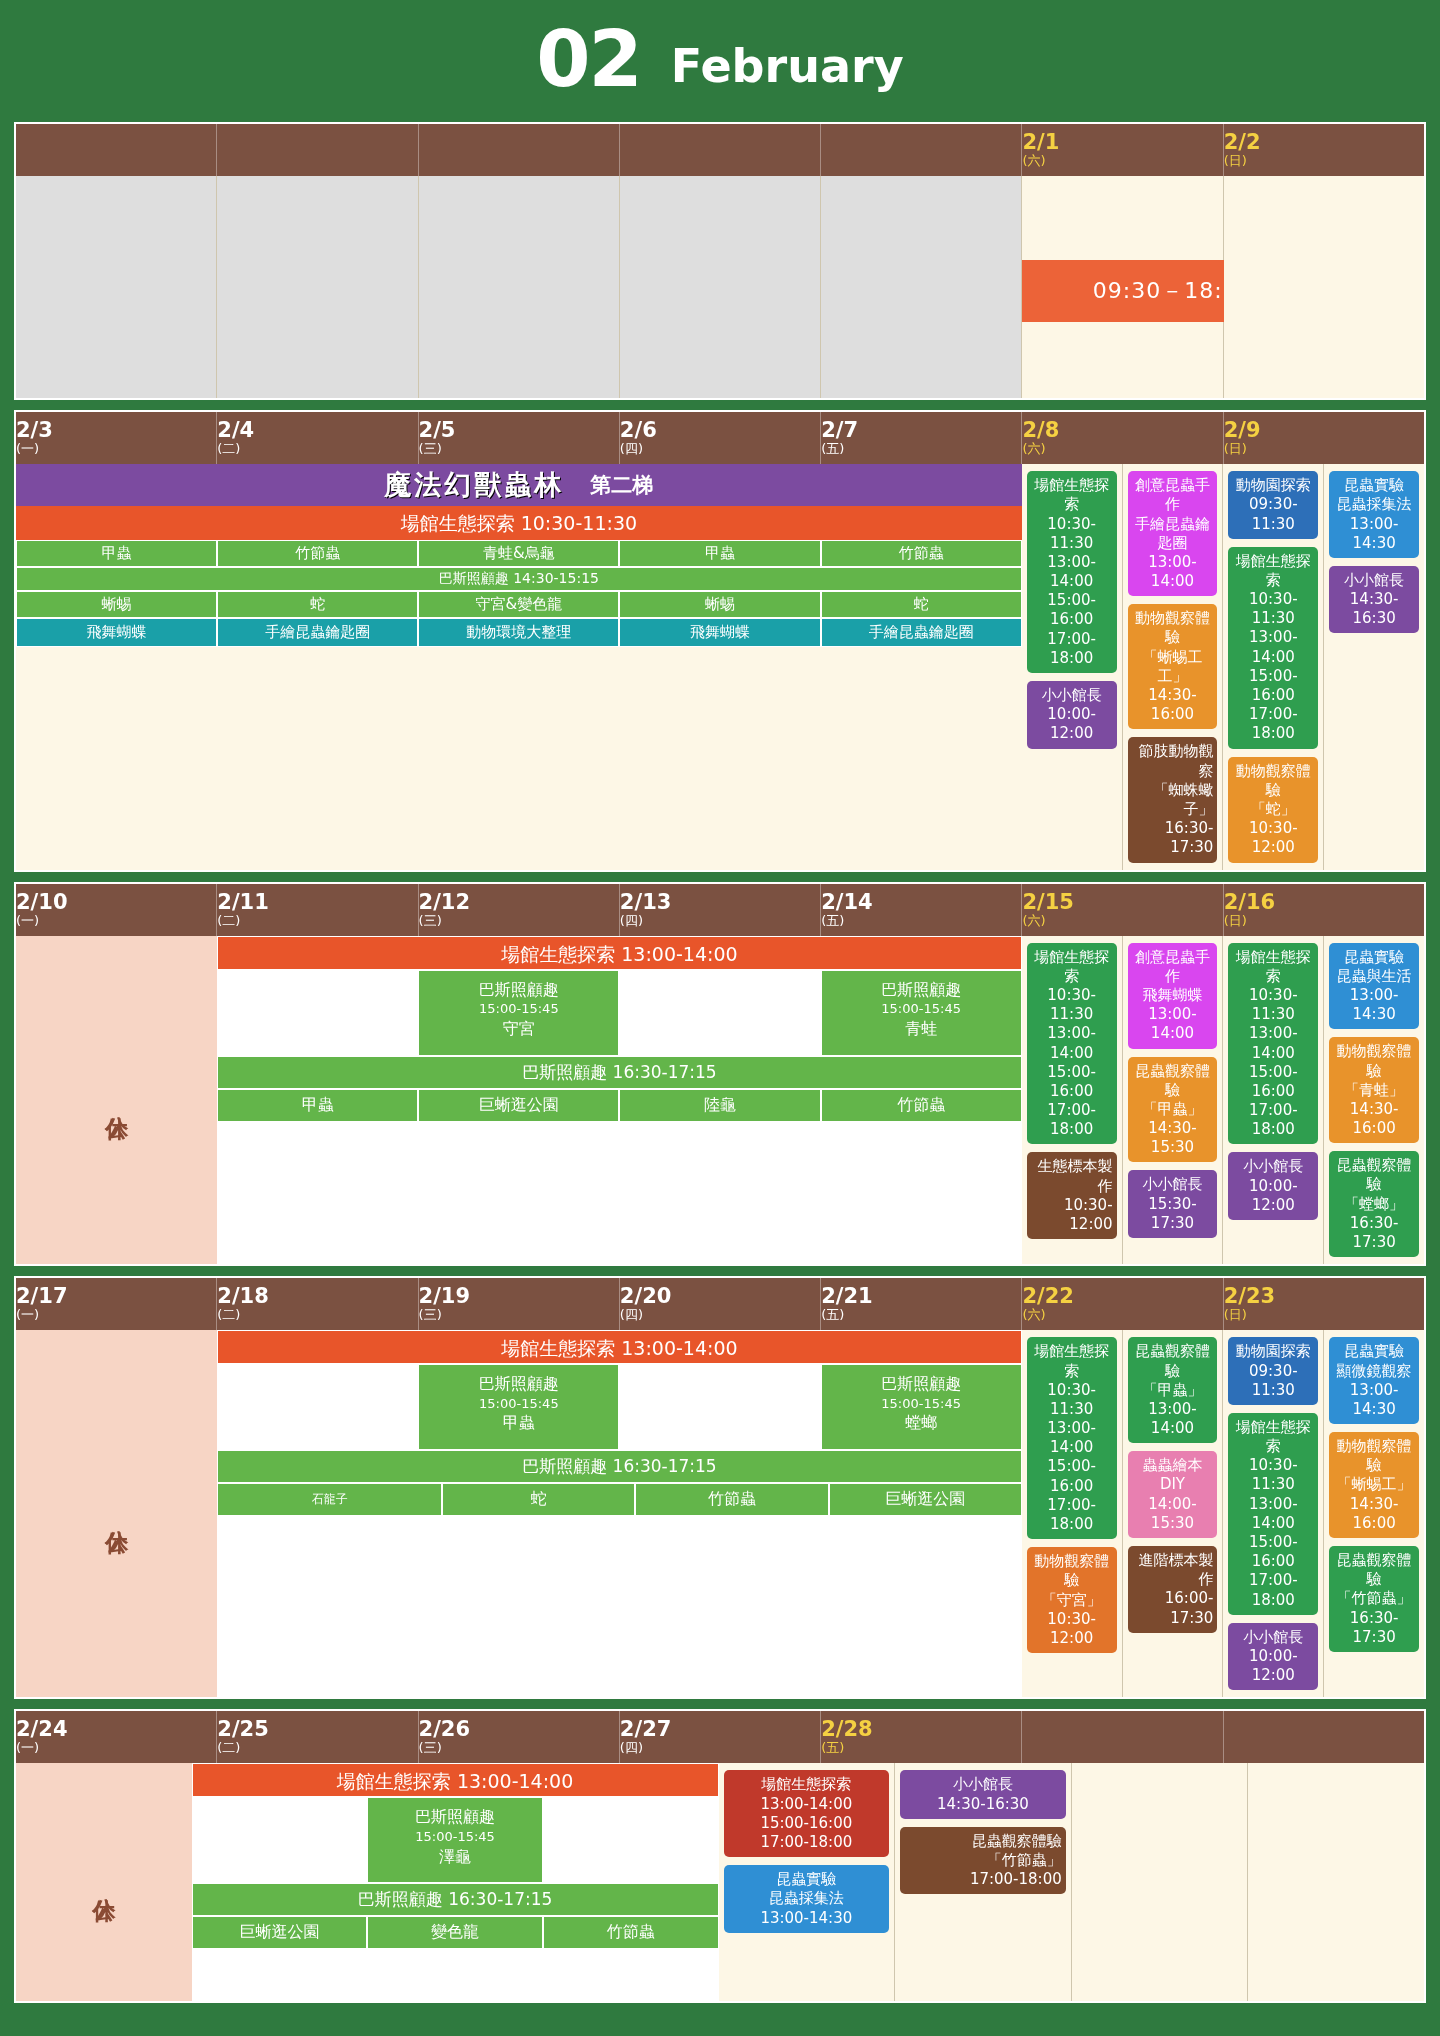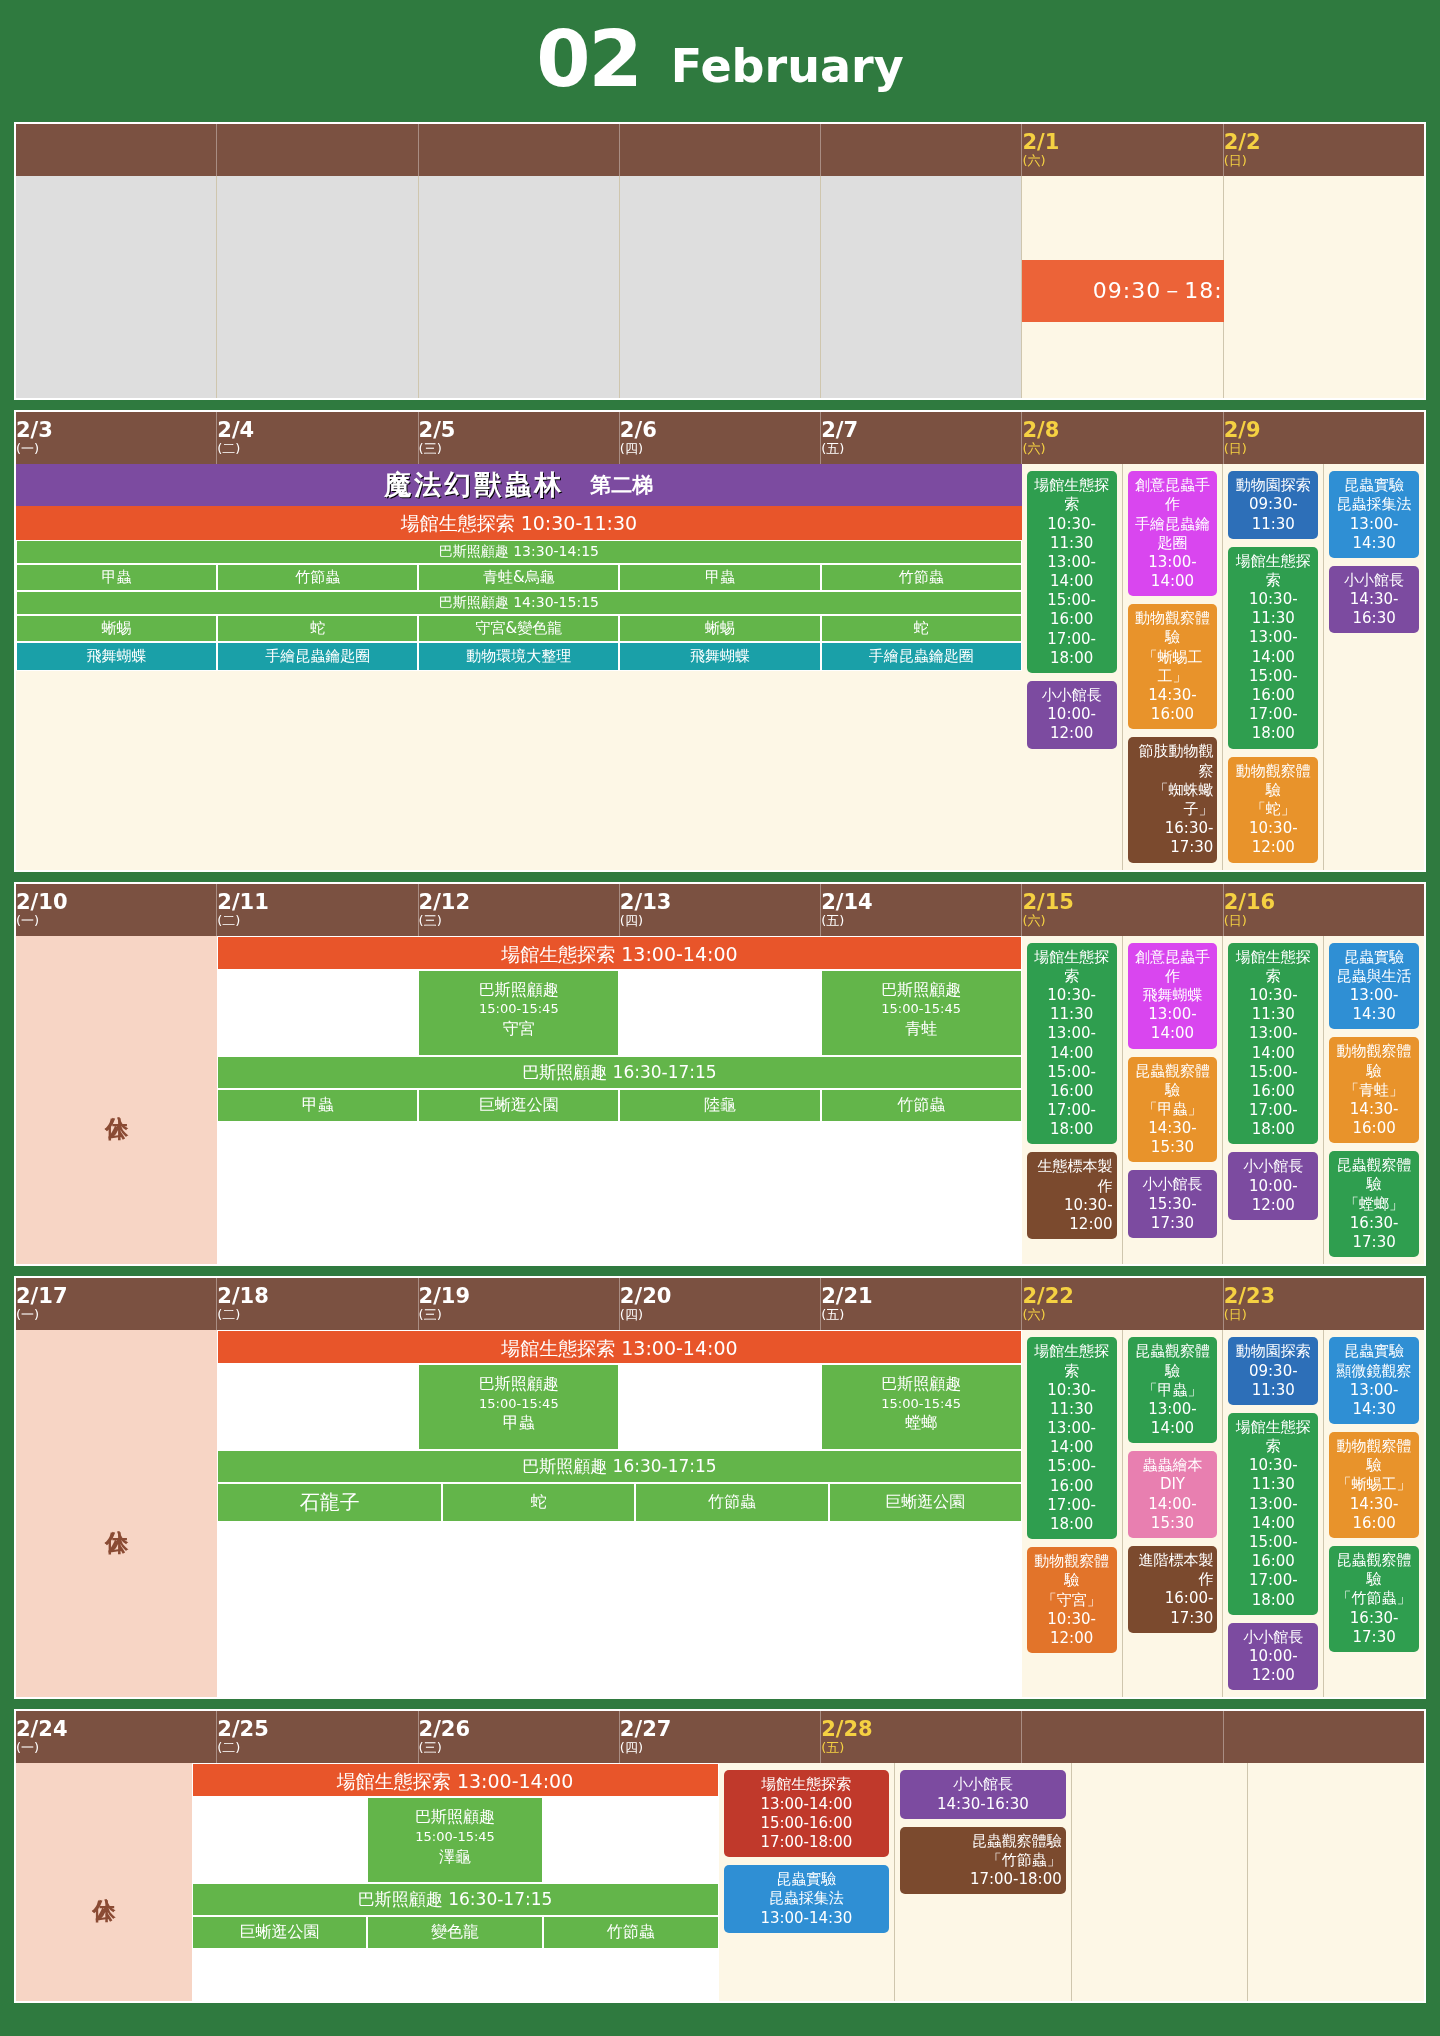--- a/index.html
+++ b/index.html
@@ -206,21 +206,20 @@
         </div>
     </div>
     <div class="bodyrow" style="background:#fdf7e6;">
 
       <div class="wk-left">
         <div class="bar-purple">
           <span class="logo-txt">魔法幻獸蟲林</span>
           <span class="logo-sub">第二梯</span>
         </div>
         <div class="bar-orange">場館生態探索 10:30-11:30</div>
-        <div class="green-label">巴斯照顧趣 13:30-14:15</div>
         <div class="green-row">
           <div class="green-cell">甲蟲</div>
           <div class="green-cell">竹節蟲</div>
           <div class="green-cell">青蛙&amp;烏龜</div>
           <div class="green-cell">甲蟲</div>
           <div class="green-cell">竹節蟲</div>
         </div>
         <div class="green-label">巴斯照顧趣 14:30-15:15</div>
         <div class="green-row">
           <div class="green-cell">蜥蜴</div>
@@ -472,21 +471,21 @@
           </div>
           <div style="flex:1 1 0; background:#fff; border:1px solid #fff;"></div>
           <div style="flex:1 1 0; background:#63b54a; border:1px solid #fff; text-align:center; padding-top:8px; font-size:16px; line-height:1.35;">
             <div>巴斯照顧趣</div>
             <div class="mini">15:00-15:45</div>
             <div>螳螂</div>
           </div>
         </div>
         <div class="green-label" style="font-size:17px; padding:4px 0;">巴斯照顧趣 16:30-17:15</div>
         <div class="green-row">
-          <div class="green-cell" style="font-size:20px; padding:5px 16px;">石龍子</div>
+          <div class="green-cell" style="font-size:12px; padding:5px 16px;">石龍子</div>
           <div class="green-cell" style="font-size:16px; padding:5px 0;">蛇</div>
           <div class="green-cell" style="font-size:16px; padding:5px 0;">竹節蟲</div>
           <div class="green-cell" style="font-size:16px; padding:5px 0;">巨蜥逛公園</div>
         </div>
         <div style="flex:1 1 auto; background:#fff;"></div>
       </div>
       <div class="wk-right">
         <div class="cardcol">
           <div class="card c-green">
             <div>場館生態探索</div>

